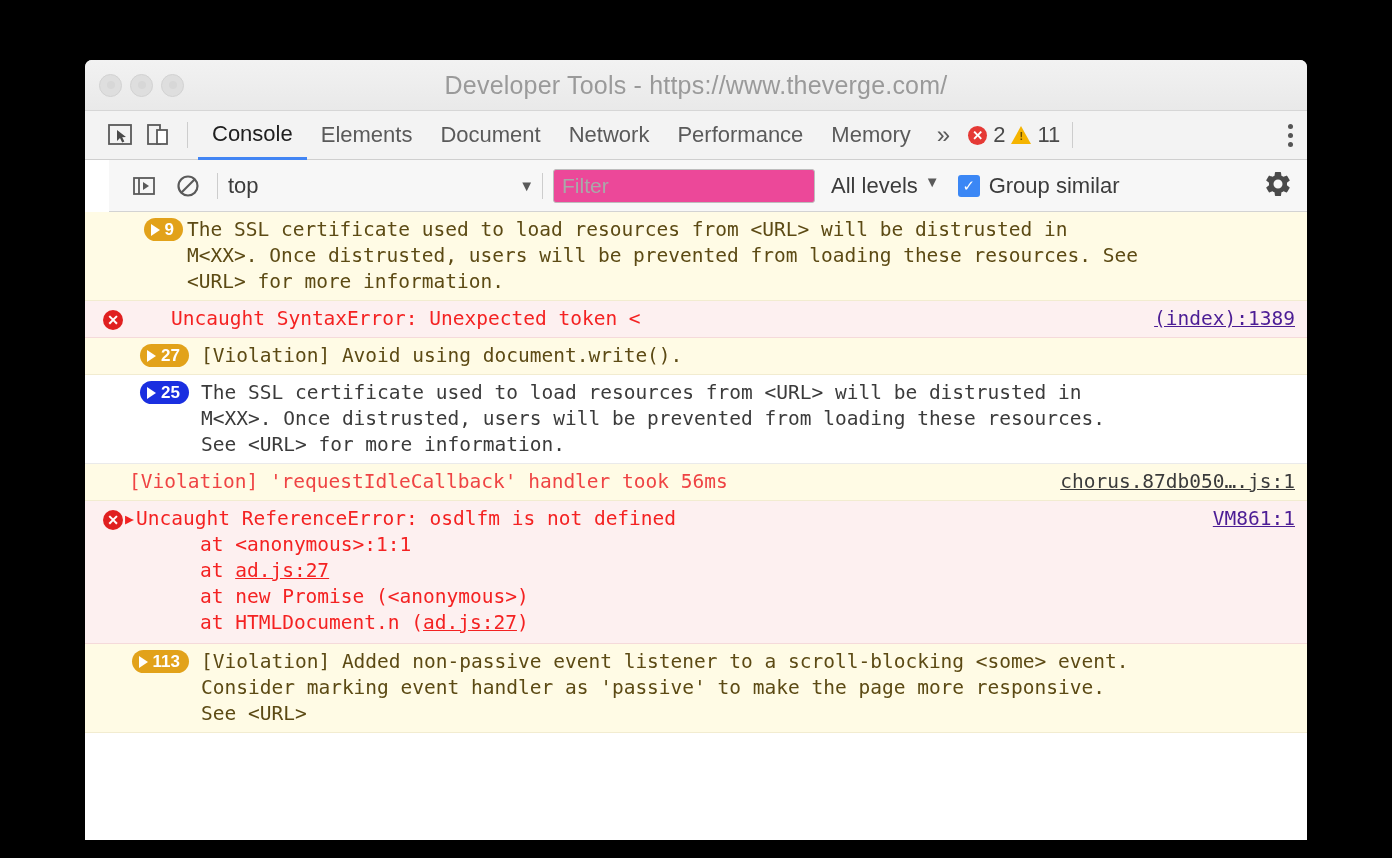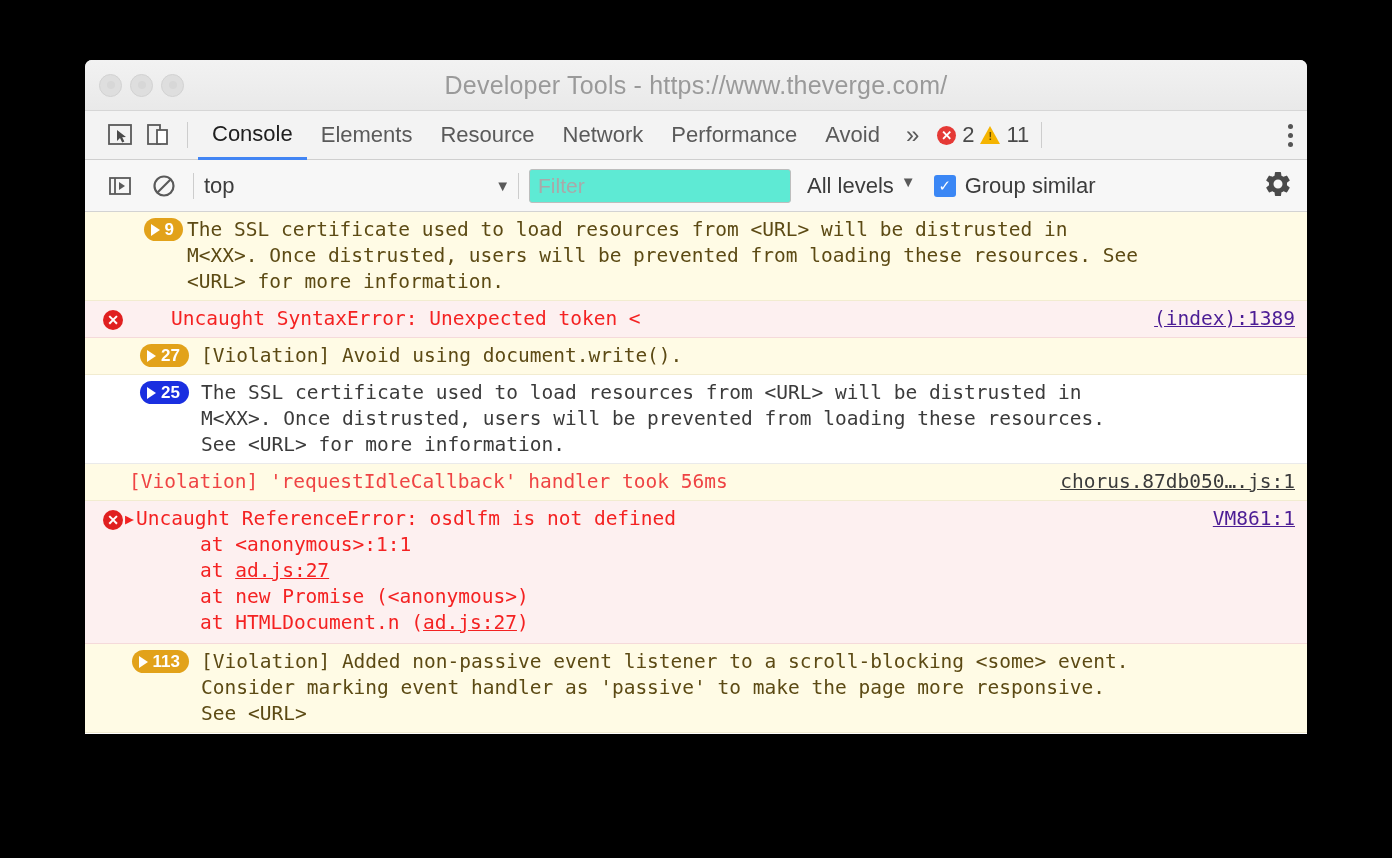--- a/index.html
+++ b/index.html
@@ -10,21 +10,21 @@
     height: 858px;
     overflow: hidden;
     font-family: "Liberation Sans", sans-serif;
   }
 
   #window {
     position: absolute;
     left: 85px;
     top: 60px;
     width: 1222px;
-    height: 674px;
+    height: 780px;
     background: #ffffff;
     border-radius: 7px 7px 0 0;
     overflow: hidden;
     box-shadow: 0 6px 26px rgba(0,0,0,0.45);
   }
 
   
   .titlebar {
     position: relative;
     height: 50px;
@@ -169,20 +169,21 @@
 
   
   .filterbar {
     height: 52px;
     background: #f7f7f7;
     border-bottom: 1px solid #d3d3d3;
     display: flex;
     align-items: center;
     padding: 0 14px 0 16px;
     box-sizing: border-box;
+    margin-left: 24px;
   }
   .ctx-select {
     display: flex;
     align-items: center;
     width: 310px;
     flex: 0 0 auto;
   }
   .ctx-label {
     font-size: 22px;
     color: #3c3c3c;
@@ -191,21 +192,21 @@
   .caret {
     font-size: 15px;
     color: #5a5a5a;
     margin-right: 4px;
   }
   .filter-input {
     width: 262px;
     height: 34px;
     border: 1px solid #bdbdbd;
     border-radius: 3px;
-    background: #5eead4;
+    background: #ec4899;
     font-size: 21px;
     color: #333;
     padding: 0 8px;
     box-sizing: border-box;
     font-family: "Liberation Sans", sans-serif;
     margin-left: 10px;
     flex: 0 0 auto;
   }
   .filter-input::placeholder { color: #a9a9a9; }
   .levels {
@@ -388,24 +389,24 @@
       <svg width="26" height="26" viewBox="0 0 26 26">
         <rect x="3" y="3" width="12" height="19" fill="none" stroke="#5a5a5a" stroke-width="1.8"></rect>
         <rect x="12" y="8" width="10" height="14" fill="#fff" stroke="#5a5a5a" stroke-width="1.8"></rect>
       </svg>
     </div>
     <div class="vsep"></div>
 
     <div class="tabs">
       <div class="tab active">Console</div>
       <div class="tab">Elements</div>
-      <div class="tab">Resource</div>
+      <div class="tab">Document</div>
       <div class="tab">Network</div>
       <div class="tab">Performance</div>
-      <div class="tab">Avoid</div>
+      <div class="tab">Memory</div>
     </div>
     <div class="chev-more">»</div>
 
     <div class="counts">
       <div class="err-circle">✕</div>
       <div class="count-num">2</div>
       <div class="warn-tri"></div>
       <div class="count-num">11</div>
     </div>
     <div class="vsep" style="margin-left:12px"></div>

